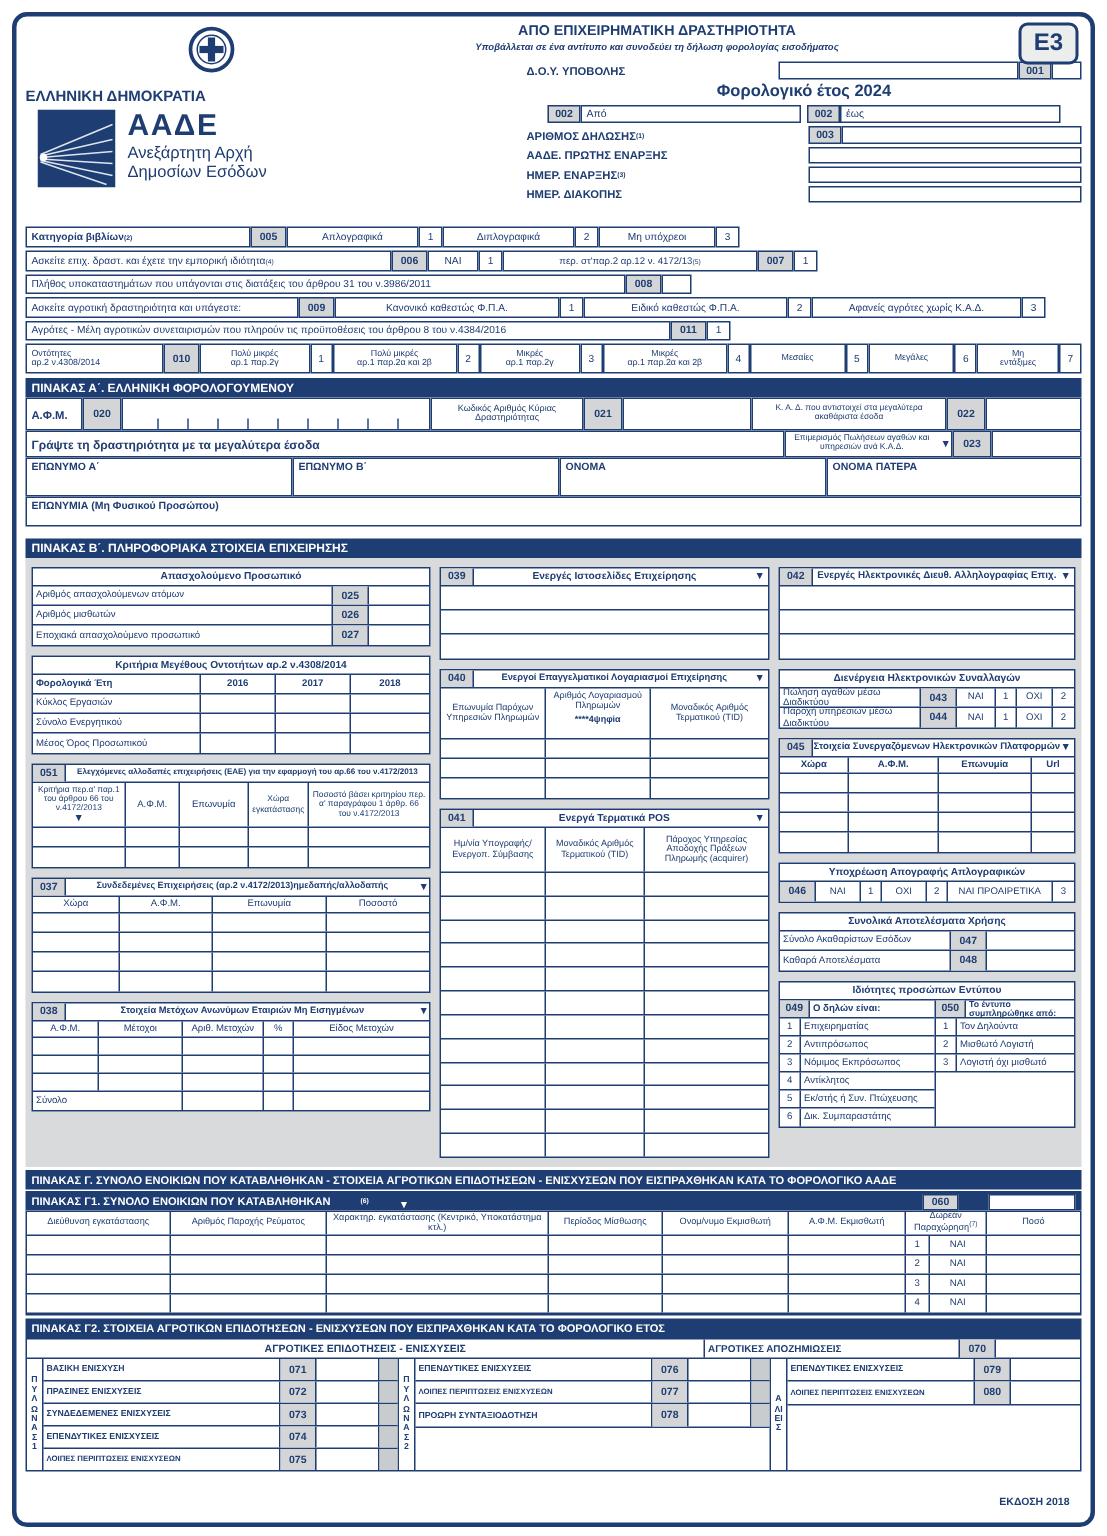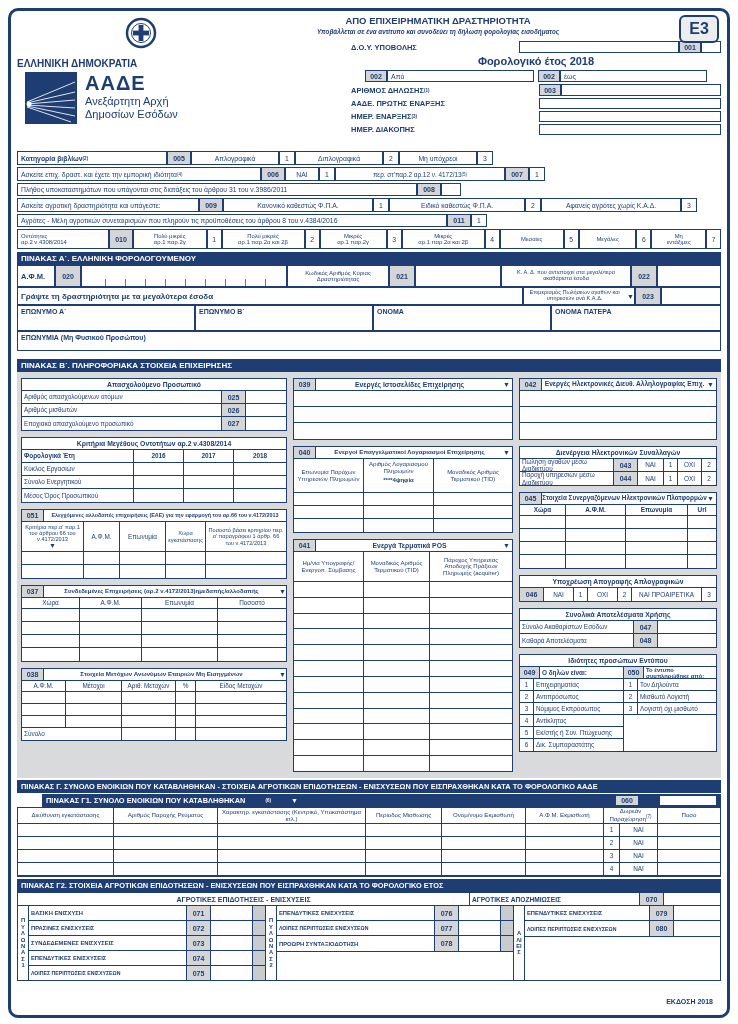--- a/index.html
+++ b/index.html
@@ -82,21 +82,21 @@
   .r { display:flex; border-bottom:1px solid #1e3d72; align-items:stretch; }
   .t .r:last-child { border-bottom:none; }
   .cl { border-right:1px solid #1e3d72; display:flex; align-items:center; padding:0 2px; }
   .cl:last-child { border-right:none; }
   .h13 { height:13px; } .h12 { height:12px; } .h16 { height:16px; }
   .tiny { font-size:5.6px; line-height:1.1; text-align:center; justify-content:center; }
   .small { font-size:6.4px; line-height:1.1; }
   .grow { flex:1; }
 
   
-  .c1-bar { display:flex; align-items:center; gap:20px;margin-left:25px; }
+  .c1-bar { display:flex; align-items:flex-end; gap:20px; }
   .gtable { border:1.5px solid #1e3d72; background:#fff; }
   .ghead .cl { justify-content:center; text-align:center; font-size:6.1px; line-height:1.1; }
 
   
   .vert { width:11px; flex:none; border-right:1px solid #1e3d72; display:flex; align-items:center; justify-content:center; }
   .vert span { display:block; width:7px; word-break:break-all; font-size:5.8px; font-weight:bold; line-height:1.12; text-align:center; }
   .gitem { display:flex; border-bottom:1px solid #1e3d72; height:14px; align-items:stretch; }
   .gitem:last-child { border-bottom:none; }
   .glabel { flex:1; display:flex; align-items:center; padding:0 2px; font-size:5.8px; font-weight:bold; border-right:1px solid #1e3d72; }
   .gshade { width:12px; flex:none; background:#c9ccce; }
@@ -148,21 +148,21 @@
         <div class="title2">ΑΠΟ ΕΠΙΧΕΙΡΗΜΑΤΙΚΗ ΔΡΑΣΤΗΡΙΟΤΗΤΑ</div>
         <div class="subtitle">Υποβάλλεται σε ένα αντίτυπο και συνοδεύει τη δήλωση φορολογίας εισοδήματος</div>
       </div>
       <div class="fields">
         <div class="frow">
           <span class="flbl">Δ.Ο.Υ. ΥΠΟΒΟΛΗΣ</span>
           <span class="in" style="width:160px;"></span>
           <span class="code" style="width:22px;">001</span>
           <span class="in" style="width:20px;"></span>
         </div>
-        <div class="year">Φορολογικό έτος 2018</div>
+        <div class="year">Φορολογικό έτος 2024</div>
         <div class="frow" style="padding:0 14px;">
           <span class="code" style="width:22px;">002</span>
           <span class="in lft" style="flex:1;font-size:7px;">
               <span>Από</span>
             </span>
           <span class="code" style="width:22px;margin-left:4px;">002</span>
           <span class="in lft" style="flex:1;font-size:7px;">
               <span>έως</span>
             </span>
         </div>

